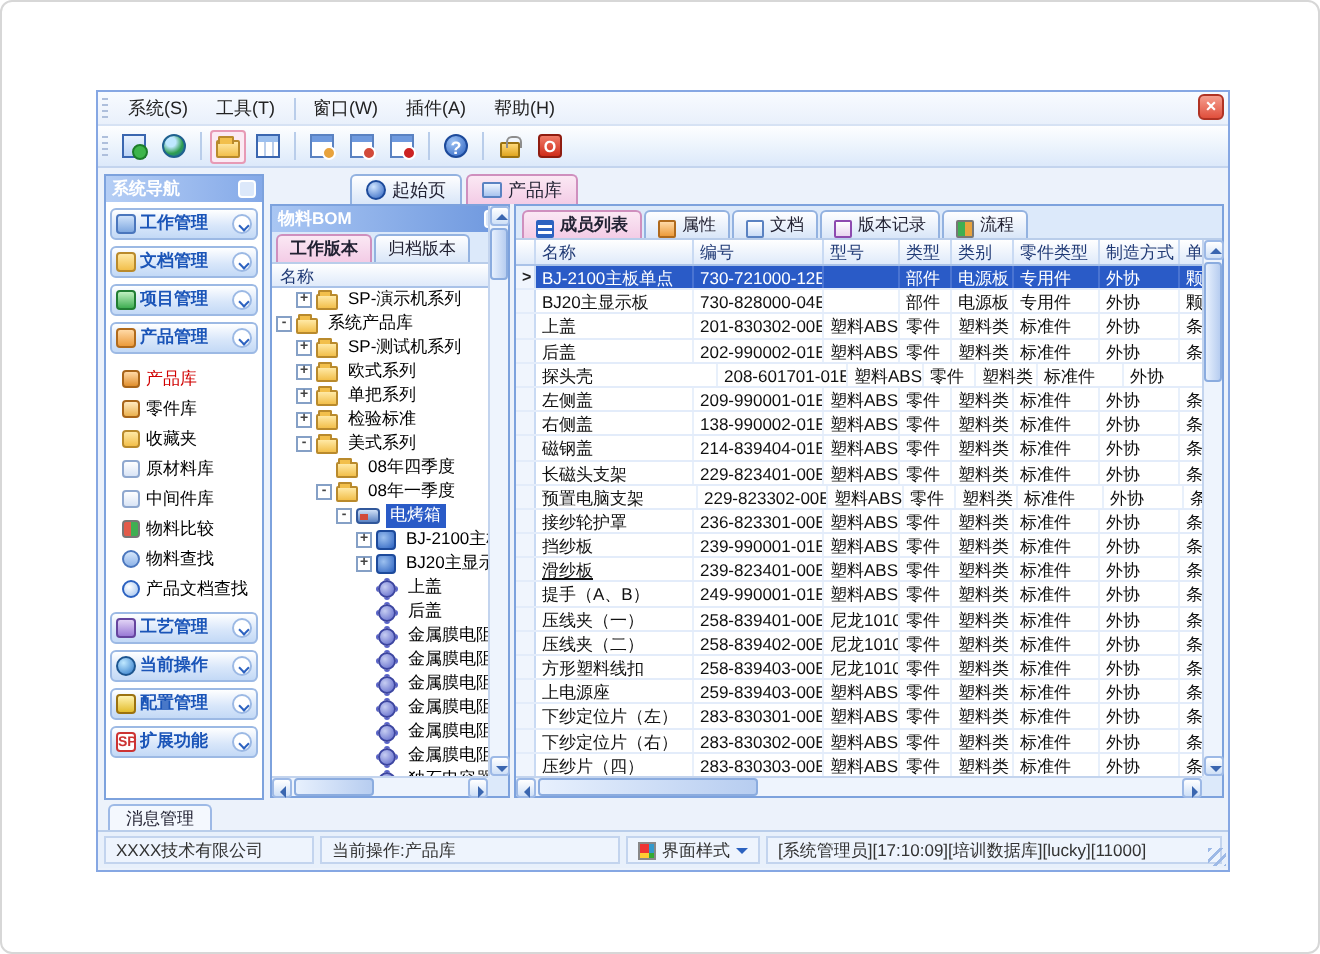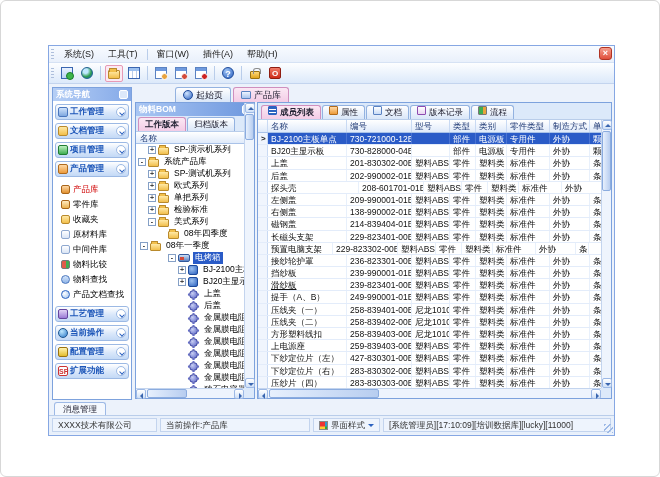--- a/index.html
+++ b/index.html
@@ -136,21 +136,21 @@
 
   
   #member { position:absolute; left:208px; top:56px; width:355px; height:297px; background:#f4f8fe; border:1px solid #7da2dd; }
   #member-tabs { height:17px; display:flex; align-items:flex-end; padding-left:3px; border-bottom:1px solid #b9cdea; background:#dce9fa; }
   .mt-ic { width:9px; height:9px; border-radius:1px; margin-right:3px; flex:none; }
   .mt-list { background:repeating-linear-gradient(#2c62c0 0 1.5px,#fff 1.5px 3px); border:1px solid #2c62c0; }
   .mt-prop { background:linear-gradient(#ffd9a6,#ec9b3b); border:1px solid #b06a1c; }
   .mt-doc  { background:linear-gradient(#ffffff,#c9dcf7); border:1px solid #5a82c2; }
   .mt-ver  { background:linear-gradient(#fff,#e8d5f0); border:1px solid #8d4ab0; }
   .mt-flow { background:linear-gradient(90deg,#3fae52 0 50%,#e8a33d 50%); border:1px solid #777; }
-  .mini-tab .flexrow { display:flex; align-items:flex-start; }
+  .mini-tab .flexrow { display:flex; align-items:flex-end; }
 
   #grid { position:absolute; left:0; top:17px; right:10px; bottom:10px; overflow:hidden; background:#fff; }
   #grid-hdr { display:flex; height:13px; background:linear-gradient(#ffffff,#dfeafa); border-bottom:1px solid #a9c2e8;
               font-size:8.5px; color:#203a75; }
   #grid-hdr .hc { border-right:1px solid #c9daf3; padding:0 3px; line-height:13px; white-space:nowrap; overflow:hidden; flex:none; }
   .grow { display:flex; height:12.2px; background:#fff; border-bottom:1px solid #e3ecfa; font-size:8.5px; color:#111; }
   .grow .gc { border-right:1px solid #e8f0fb; padding:0 3px; line-height:12px; white-space:nowrap; overflow:hidden; flex:none; }
   .grow .gut { background:#f0f5fd; border-right:1px solid #c9daf3; text-align:center; color:#222;
                font:bold 8px/12px "Liberation Sans",sans-serif; }
   .grow.selected .gc:not(.gut) { background:#2a5bc7; color:#fff; border-right-color:#4a74d2; }
@@ -378,21 +378,21 @@
           <div class="tree-row" style="padding-left: 12px;">
             <div class="exp">-</div>
             <div class="tfold"></div>
             <div class="tn">美式系列</div>
           </div>
           <div class="tree-row" style="padding-left: 22px;">
             <div class="exp none">-</div>
             <div class="tfold"></div>
             <div class="tn">08年四季度</div>
           </div>
-          <div class="tree-row" style="padding-left: 4px;">
+          <div class="tree-row" style="padding-left: 22px;">
             <div class="exp">-</div>
             <div class="tfold"></div>
             <div class="tn">08年一季度</div>
           </div>
           <div class="tree-row selected" style="padding-left: 32px;">
             <div class="exp">-</div>
             <div class="tprod"></div>
             <div class="tn">电烤箱</div>
           </div>
           <div class="tree-row" style="padding-left: 42px;">
@@ -612,21 +612,21 @@
               <div class="gc" style="width: 65px;">229-823401-00E</div>
               <div class="gc" style="width: 38px;">塑料ABS</div>
               <div class="gc" style="width: 26px;">零件</div>
               <div class="gc" style="width: 31px;">塑料类</div>
               <div class="gc" style="width: 43px;">标准件</div>
               <div class="gc" style="width: 40px;">外协</div>
               <div class="gc" style="width: 13px;">条</div>
             </div>
             <div class="grow">
               <div class="gc gut" style="width: 10px;"></div>
-              <div class="gc" style="width: 65px;">预置电脑支架</div>
+              <div class="gc" style="width: 81px;">预置电脑支架</div>
               <div class="gc" style="width: 65px;">229-823302-00E</div>
               <div class="gc" style="width: 38px;">塑料ABS</div>
               <div class="gc" style="width: 26px;">零件</div>
               <div class="gc" style="width: 31px;">塑料类</div>
               <div class="gc" style="width: 43px;">标准件</div>
               <div class="gc" style="width: 40px;">外协</div>
               <div class="gc" style="width: 13px;">条</div>
             </div>
             <div class="grow">
               <div class="gc gut" style="width: 10px;"></div>
@@ -712,21 +712,21 @@
               <div class="gc" style="width: 38px;">塑料ABS</div>
               <div class="gc" style="width: 26px;">零件</div>
               <div class="gc" style="width: 31px;">塑料类</div>
               <div class="gc" style="width: 43px;">标准件</div>
               <div class="gc" style="width: 40px;">外协</div>
               <div class="gc" style="width: 13px;">条</div>
             </div>
             <div class="grow">
               <div class="gc gut" style="width: 10px;"></div>
               <div class="gc" style="width: 79px;">下纱定位片（左）</div>
-              <div class="gc" style="width: 65px;">427-830301-00E</div>
+              <div class="gc" style="width: 65px;">283-830301-00E</div>
               <div class="gc" style="width: 38px;">塑料ABS</div>
               <div class="gc" style="width: 26px;">零件</div>
               <div class="gc" style="width: 31px;">塑料类</div>
               <div class="gc" style="width: 43px;">标准件</div>
               <div class="gc" style="width: 40px;">外协</div>
               <div class="gc" style="width: 13px;">条</div>
             </div>
             <div class="grow">
               <div class="gc gut" style="width: 10px;"></div>
               <div class="gc" style="width: 79px;">下纱定位片（右）</div>

